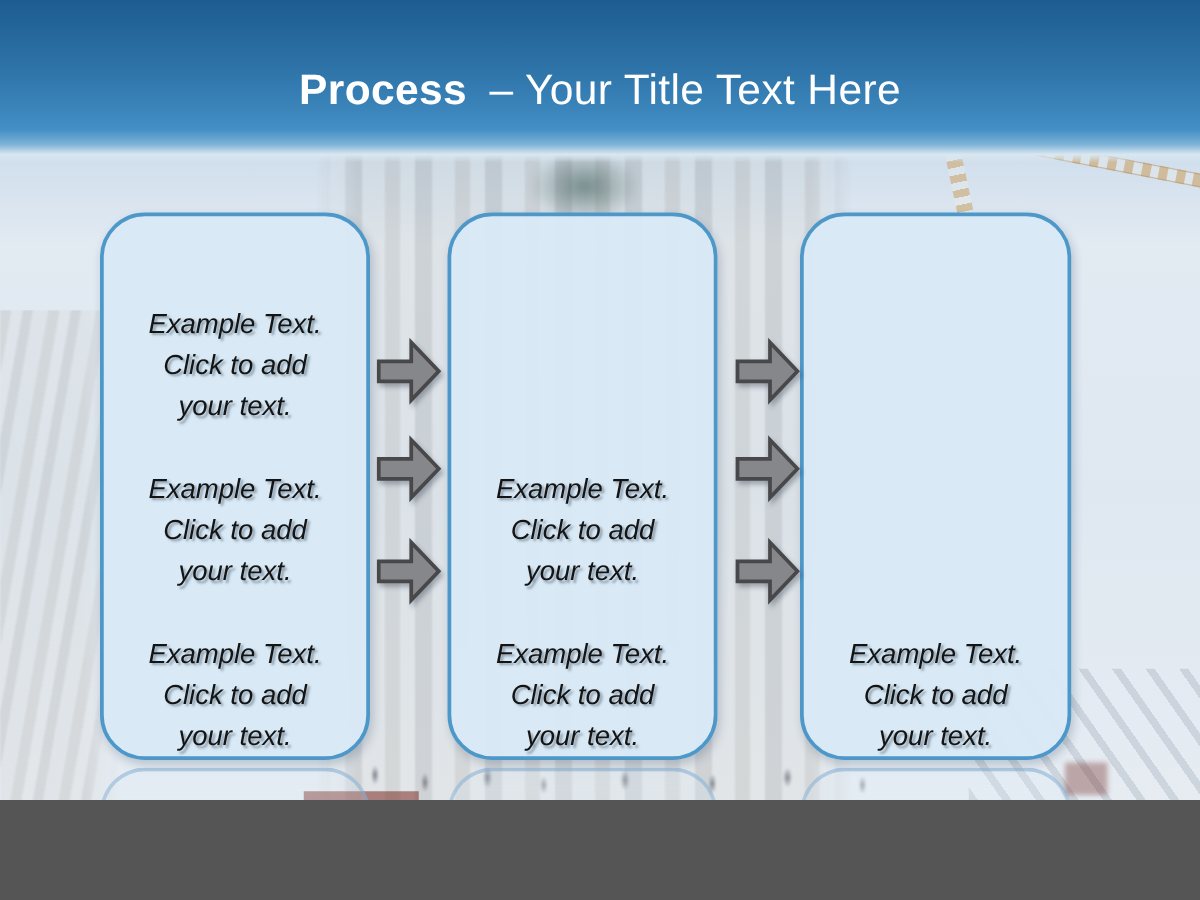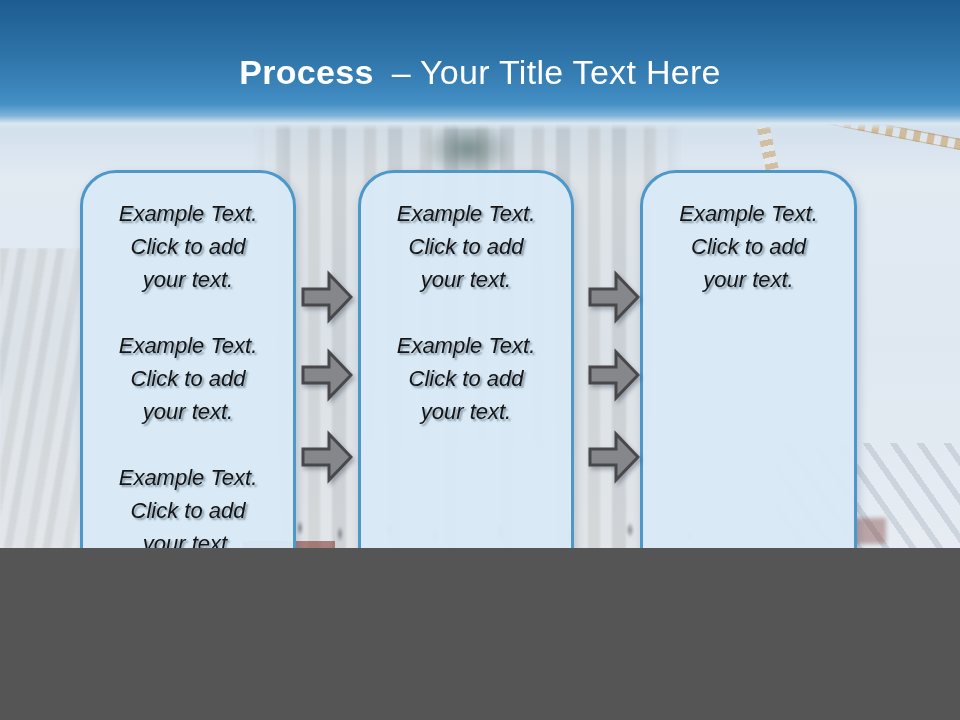--- a/index.html
+++ b/index.html
@@ -1,17 +1,17 @@
 <!DOCTYPE html>
 <html><head>
 <meta charset="utf-8">
 <style>
   html,body{margin:0;padding:0;background:#555;}
   .slide{
-    position:relative;width:960px;height:548px;overflow:hidden;
+    position:relative;width:960px;height:640px;overflow:hidden;
     font-family:"Liberation Sans",sans-serif;background:#e7edf4;
   }
 
   
   .photo-layer{position:absolute;left:0;top:98px;right:0;bottom:0;}
   .sky{position:absolute;inset:0;
     background:linear-gradient(180deg,#c9daea 0%,#e2eaf2 18%,#dfe8f1 55%,#e6ecf2 100%);}
   .cathedral-center{position:absolute;left:252px;top:8px;width:430px;height:100%;
     background:repeating-linear-gradient(90deg,
       rgba(143,133,116,0.40) 0 12px, rgba(207,199,185,0.32) 12px 24px,
@@ -58,21 +58,21 @@
       #7fb3d8 89%, #d9e7f1 95%, rgba(244,249,252,0) 100%);}
   .title{position:absolute;top:52px;left:0;width:100%;margin:0;text-align:center;
     color:#ffffff;font-size:34px;line-height:40px;font-weight:400;letter-spacing:.3px;}
   .title .t-bold{font-weight:700;margin-right:18px;}
 
   
   .box{position:absolute;top:170px;width:216px;height:438px;box-sizing:border-box;
     background:rgba(217,233,246,0.96);
     border:3px solid #4d97c9;border-radius:36px;
     box-shadow:2px 4px 8px rgba(30,60,90,0.22);
-    display:flex;flex-direction:column;gap:33px;padding:24px 12px 0;}
+    display:flex;flex-direction:column;gap:33px;padding:24px 12px 0;justify-content:flex-end;}
   .box-1{left:80px;}
   .box-2{left:358px;}
   .box-3{left:640px;width:217px;}
   .box p{margin:0;font-style:italic;font-size:22px;line-height:33px;text-align:center;
     color:#141414;white-space:pre-line;
     text-shadow:2px 2px 2px rgba(70,85,105,0.55);}
 
   
   .arrow{position:absolute;width:52px;height:56px;
     filter:drop-shadow(2px 3px 2px rgba(40,50,70,0.35));}

